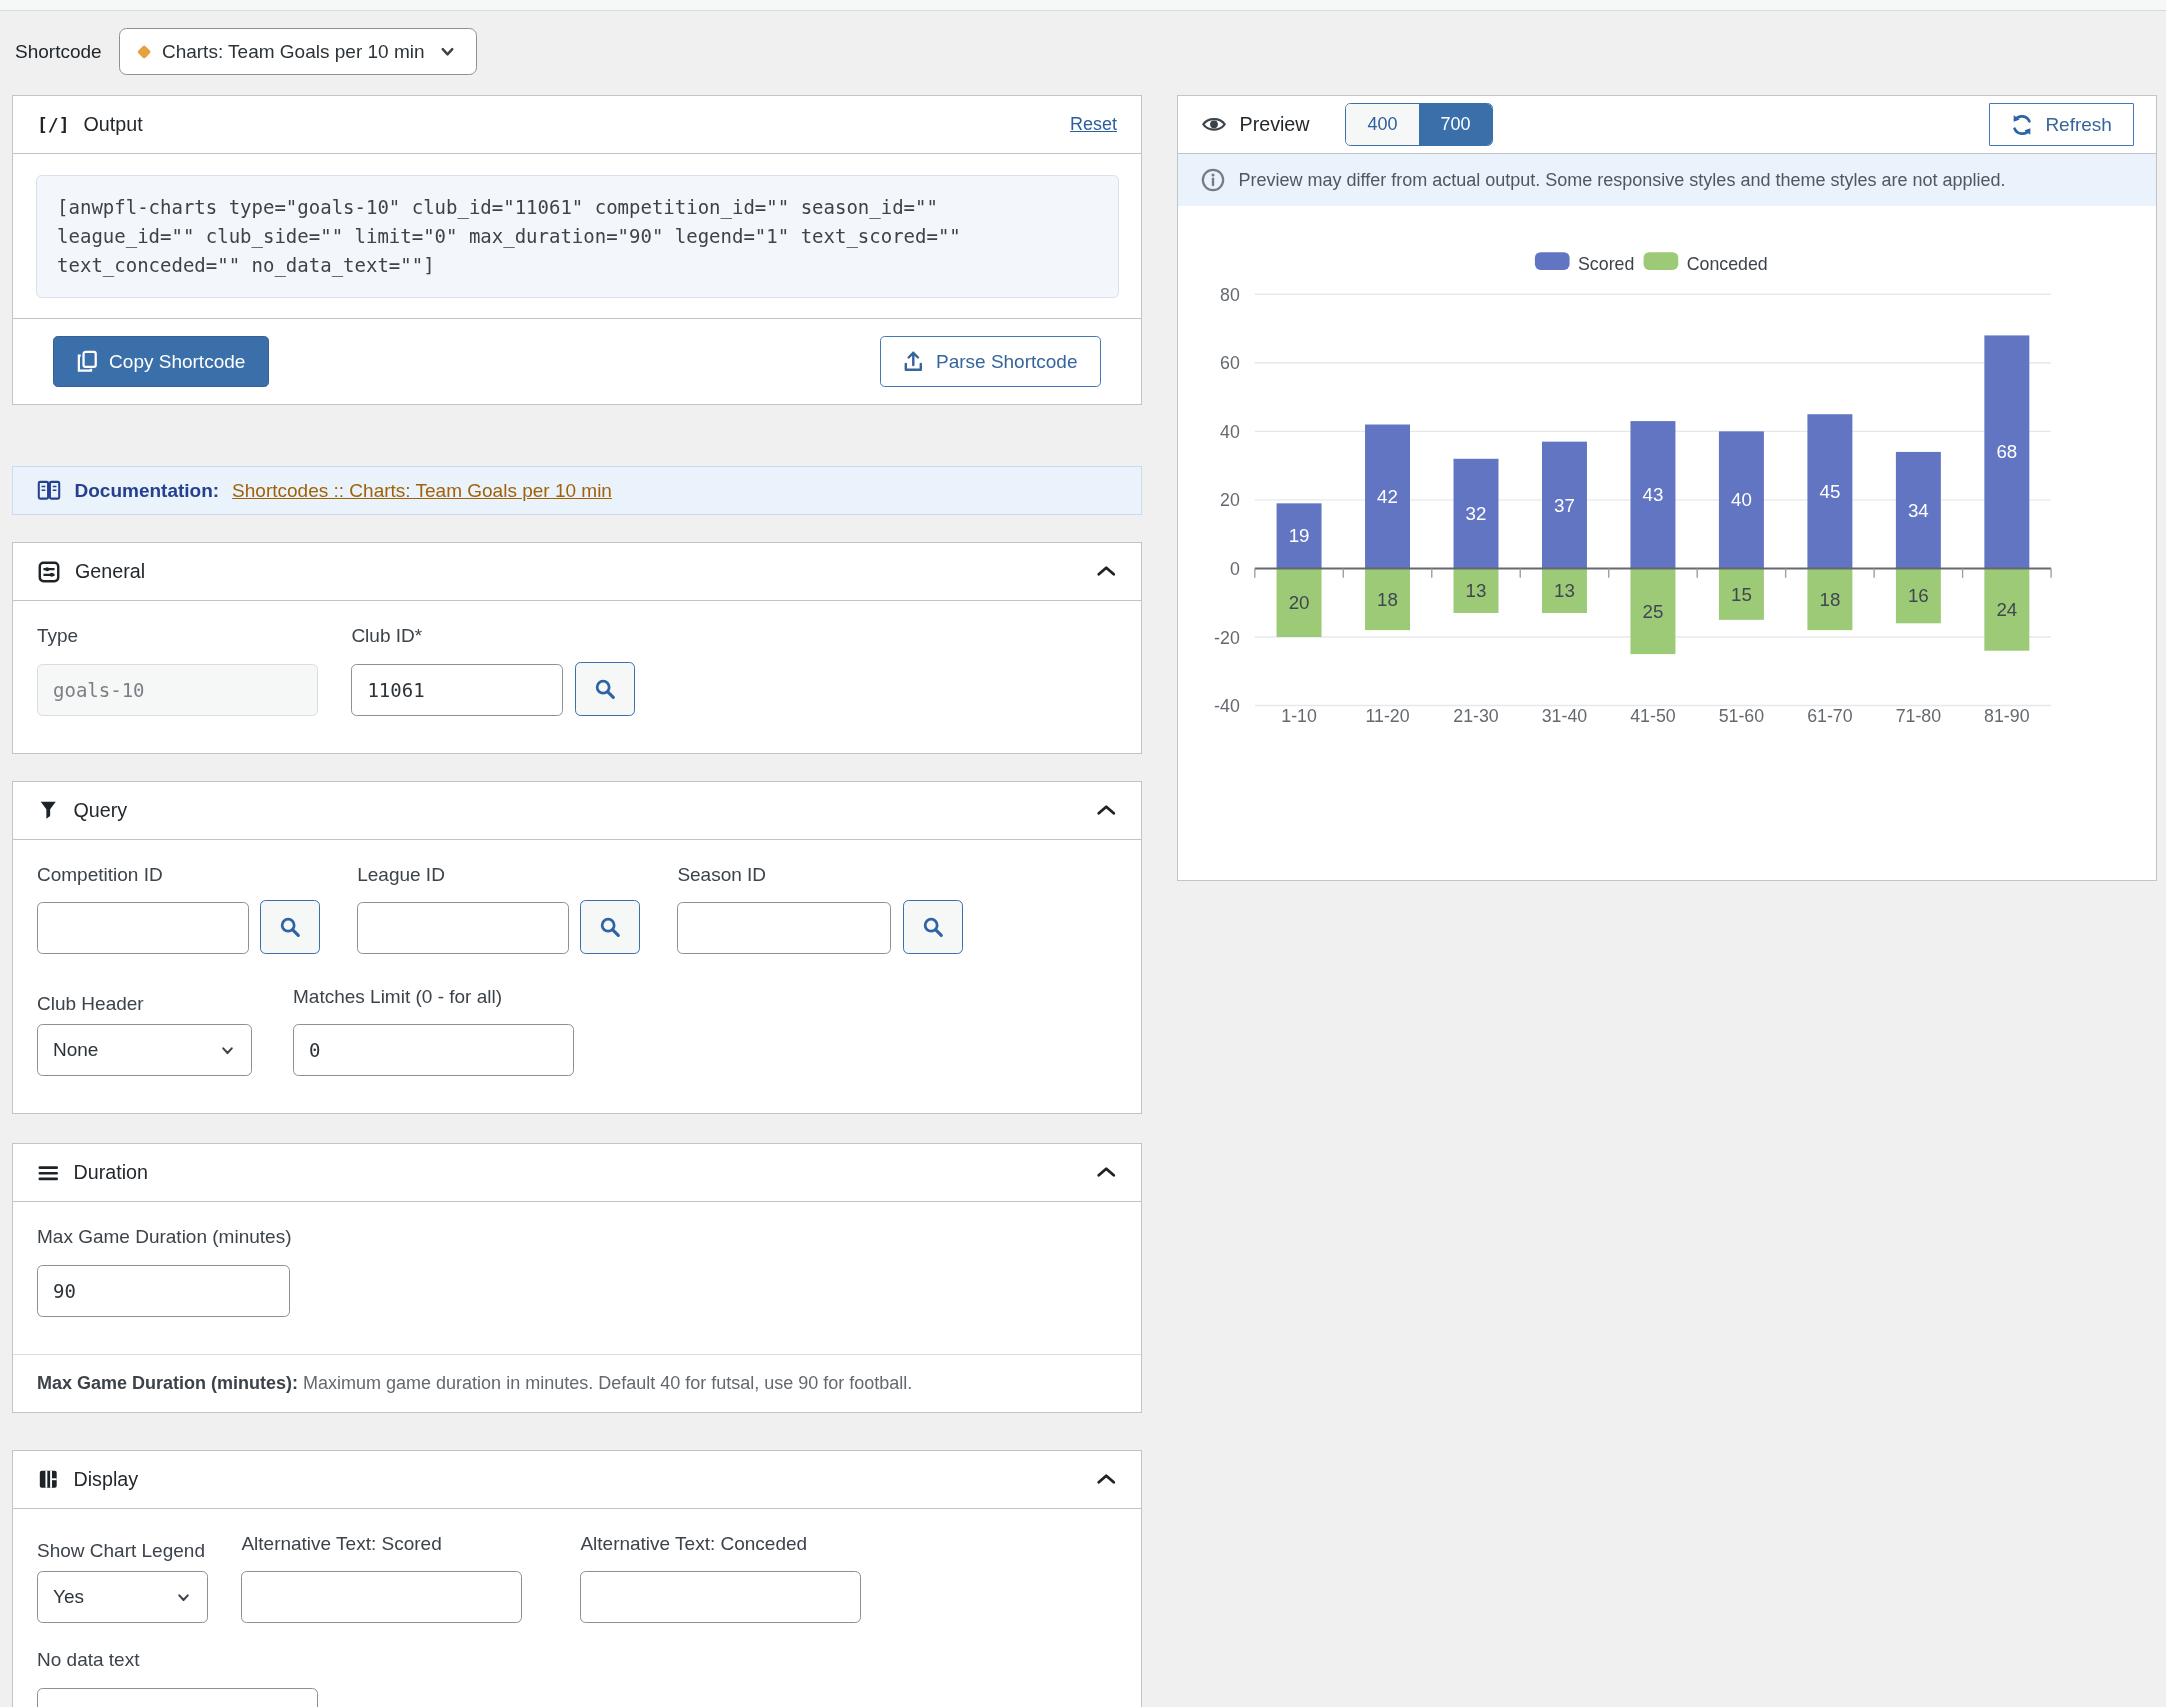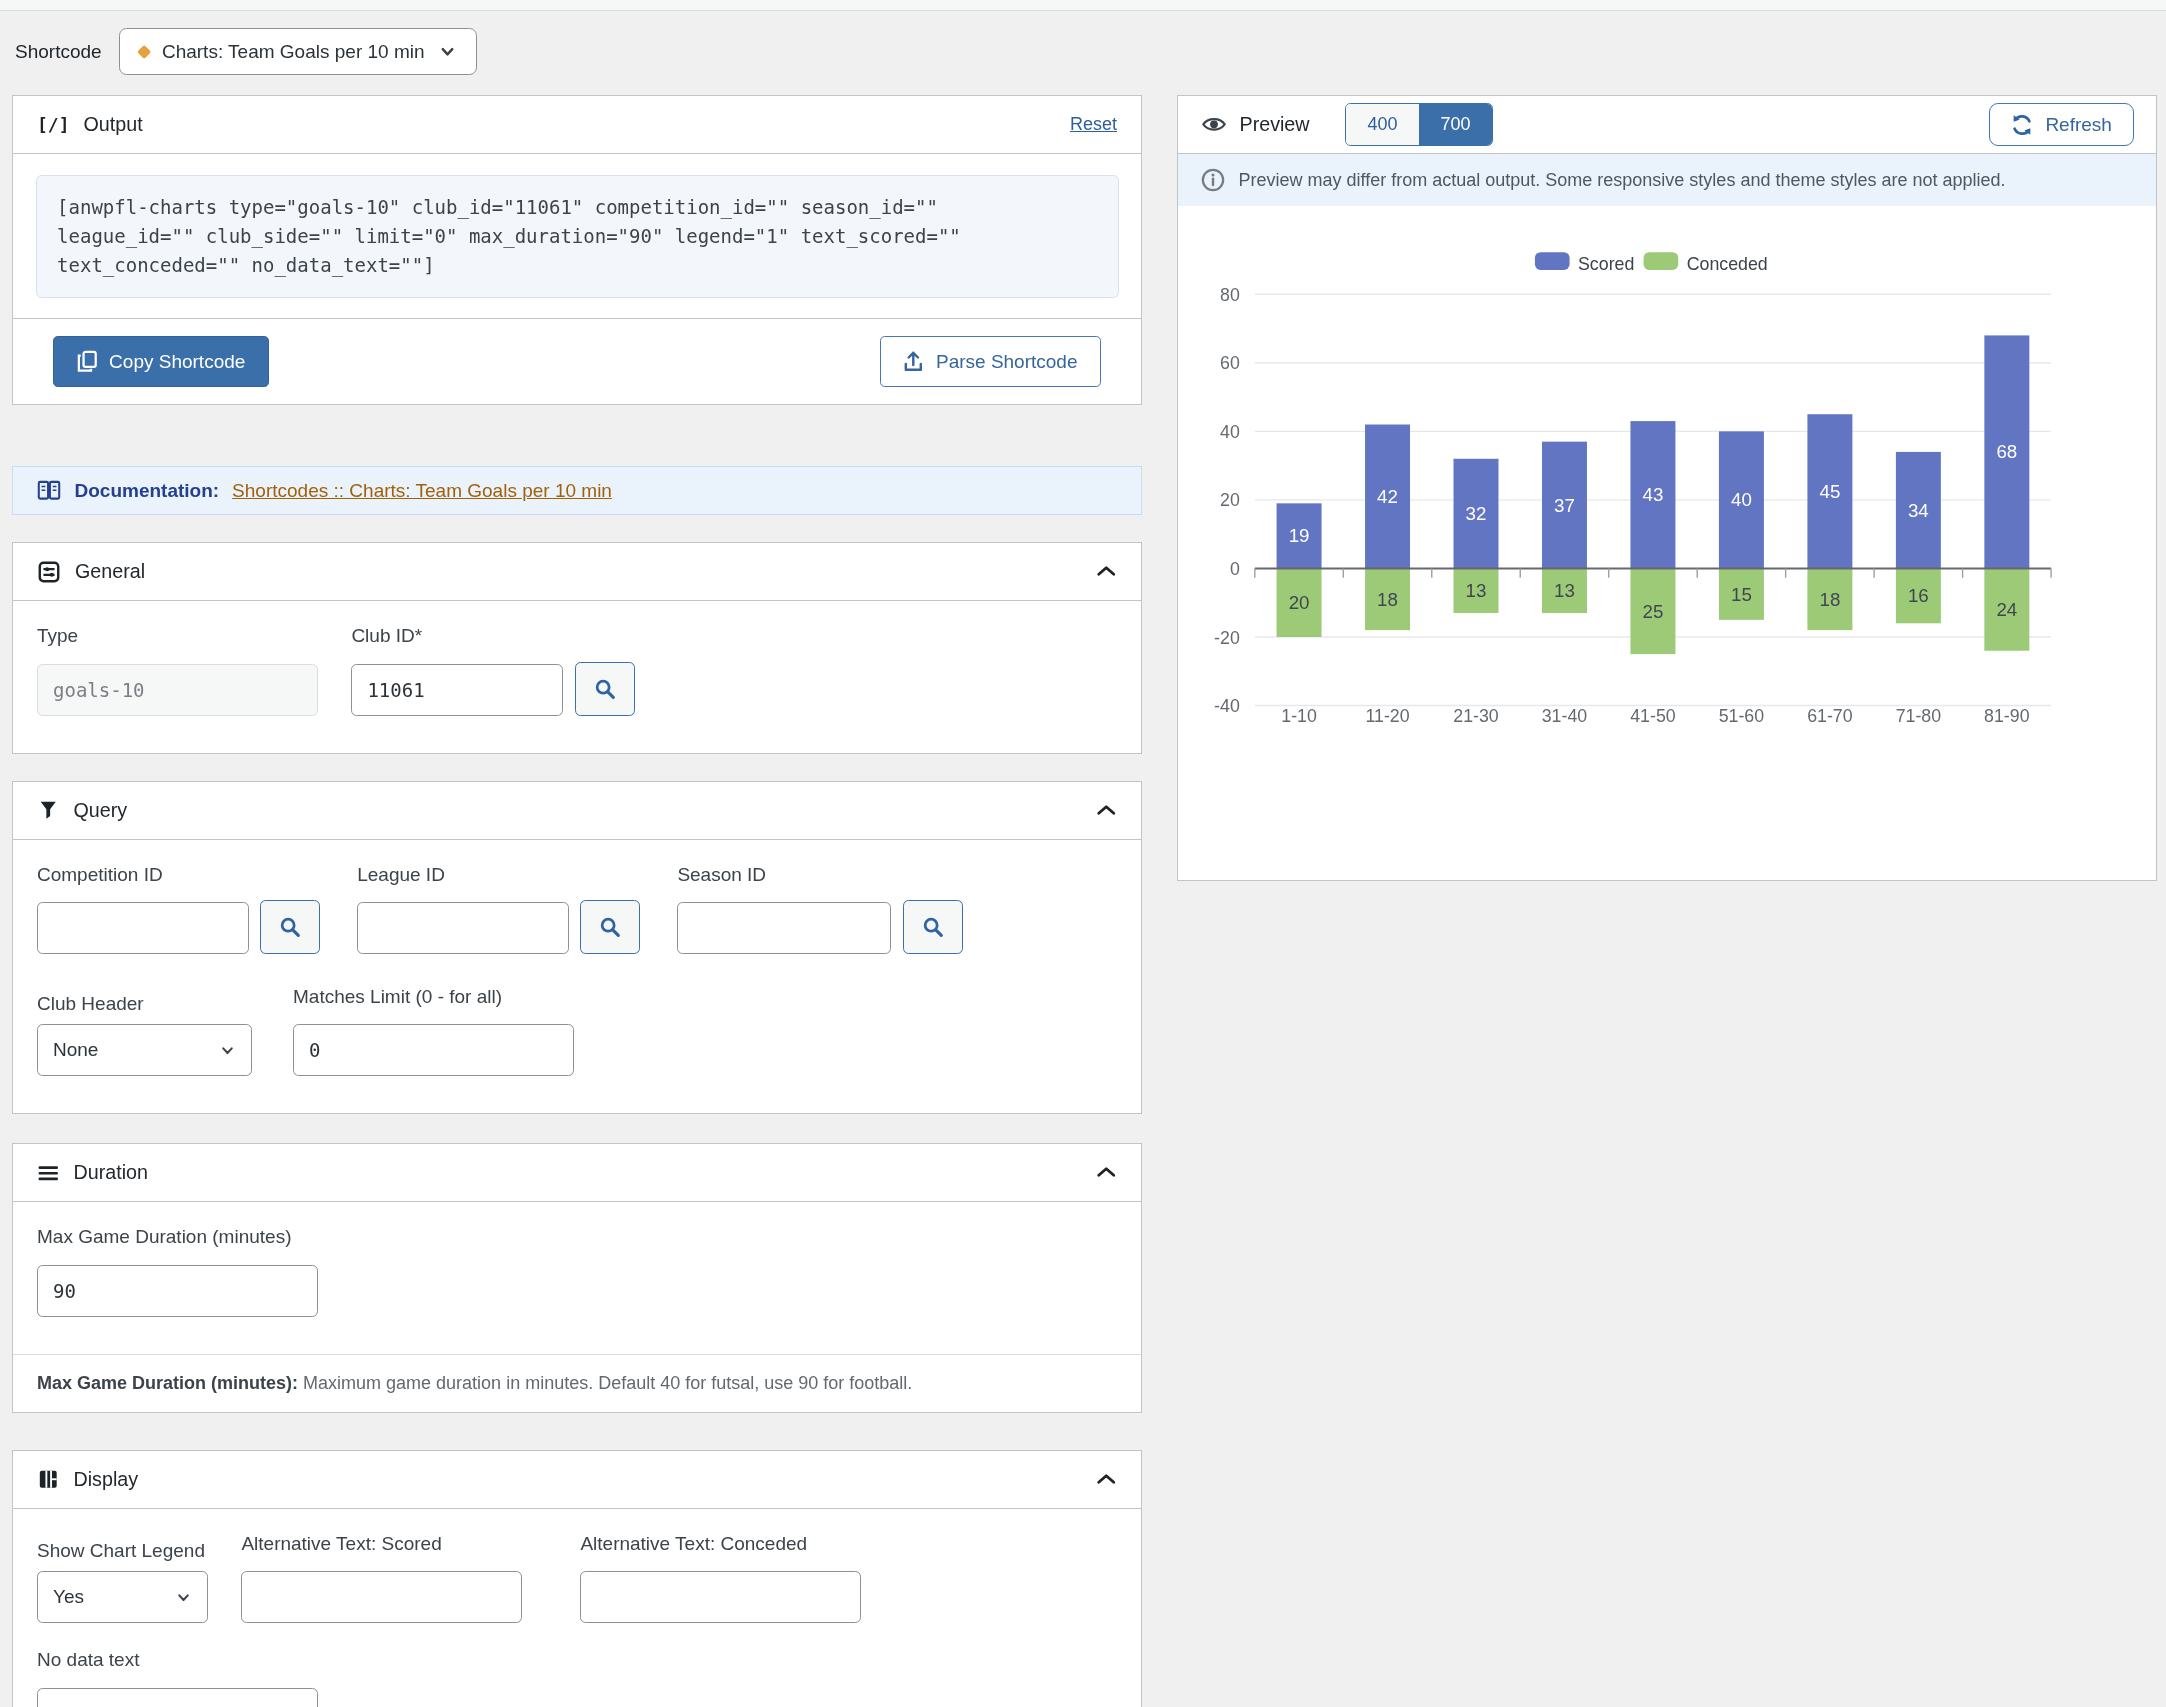--- a/index.html
+++ b/index.html
@@ -93,21 +93,21 @@
 
   
   .preview-head { display:flex; align-items:center; height:58px; padding:0 22.5px; gap:13px; border-bottom:0.9px solid #c3c4c7; }
   .preview-head .ttl { font-size:19.7px; color:#23282d; }
   .size-toggle { display:flex; border:0.9px solid #3a6fa9; border-radius:5.6px; overflow:hidden; margin-left:22.5px; }
   .size-toggle .seg { height:41px; line-height:41px; padding:0 21.5px; font-size:18px; cursor:pointer; }
   .seg.inactive { background:#f6f7f7; color:#2c5f9e; }
   .seg.active { background:#3a6fa9; color:#fff; }
   .refresh-btn {
     margin-left:auto; height:43px; display:inline-flex; align-items:center; gap:11.2px;
-    border:0.9px solid #4377b5; border-radius:9px; background:#fff; color:#35659c;
+    border:0.9px solid #4377b5; border-radius:1px; background:#fff; color:#35659c;
     font-size:19px; padding:0 20.6px; cursor:pointer;
   }
   .notice-bar {
     height:52px; background:#eaf2fb; display:flex; align-items:center; gap:14px;
     padding:0 22.5px; font-size:18px; color:#50575e;
   }
   .chart-wrap { height:674px; background:#fff; }
 </style>
 </head>
 <body>
@@ -282,21 +282,21 @@
         <span>Duration</span>
         <span class="chev">
           <svg width="22.5" height="17" viewBox="0 0 24 18">
               <polyline points="4,12 12,5 20,12" fill="none" stroke="#1d2327" stroke-width="3" stroke-linecap="round" stroke-linejoin="round"></polyline>
             </svg>
         </span>
       </div>
       <div class="sec-body">
         <div class="field">
           <span class="flabel">Max Game Duration (minutes)</span>
-          <input class="tinput" style="width: 281px;" value="90">
+          <input class="tinput" style="width: 253px;" value="90">
         </div>
       </div>
       <div class="help-row">
         <b>Max Game Duration (minutes):</b><span> Maximum game duration in minutes. Default 40 for futsal, use 90 for football.</span>
       </div>
     </div>
 
     <div class="card sec" style="margin-top:37px">
       <div class="card-head">
         <svg class="icon" width="22.5" height="22.5" viewBox="0 0 24 24">

